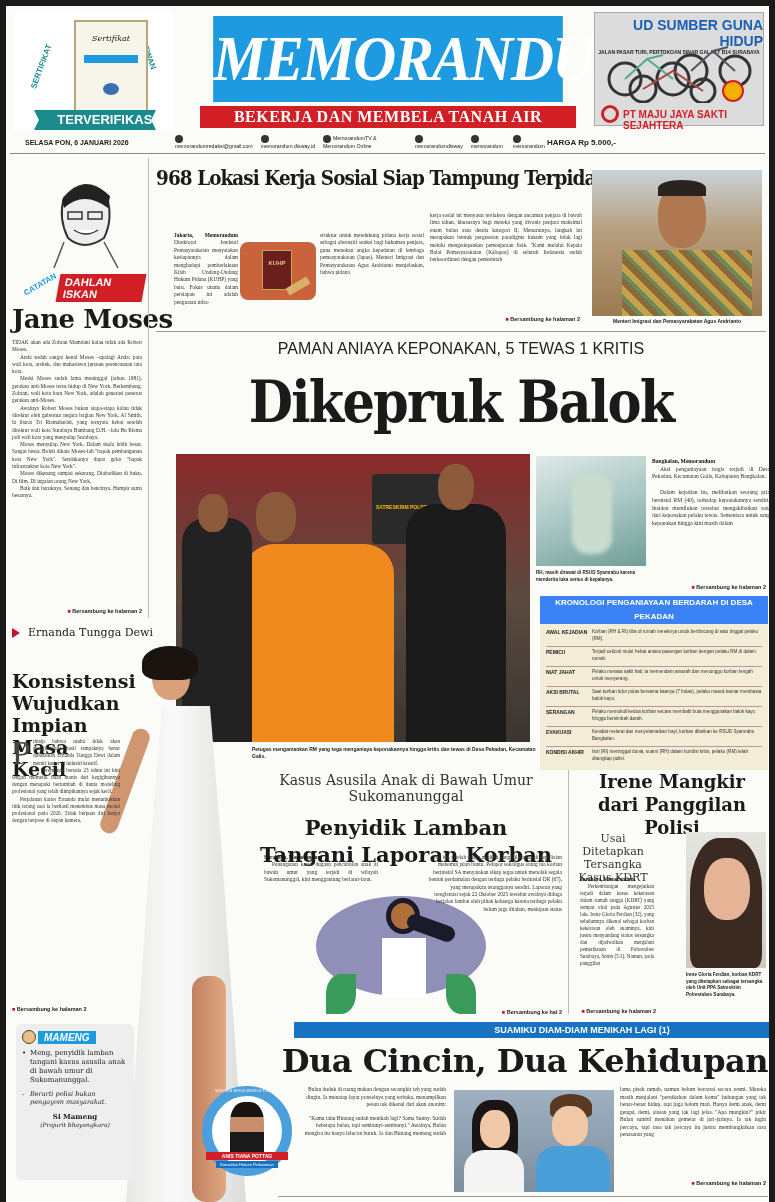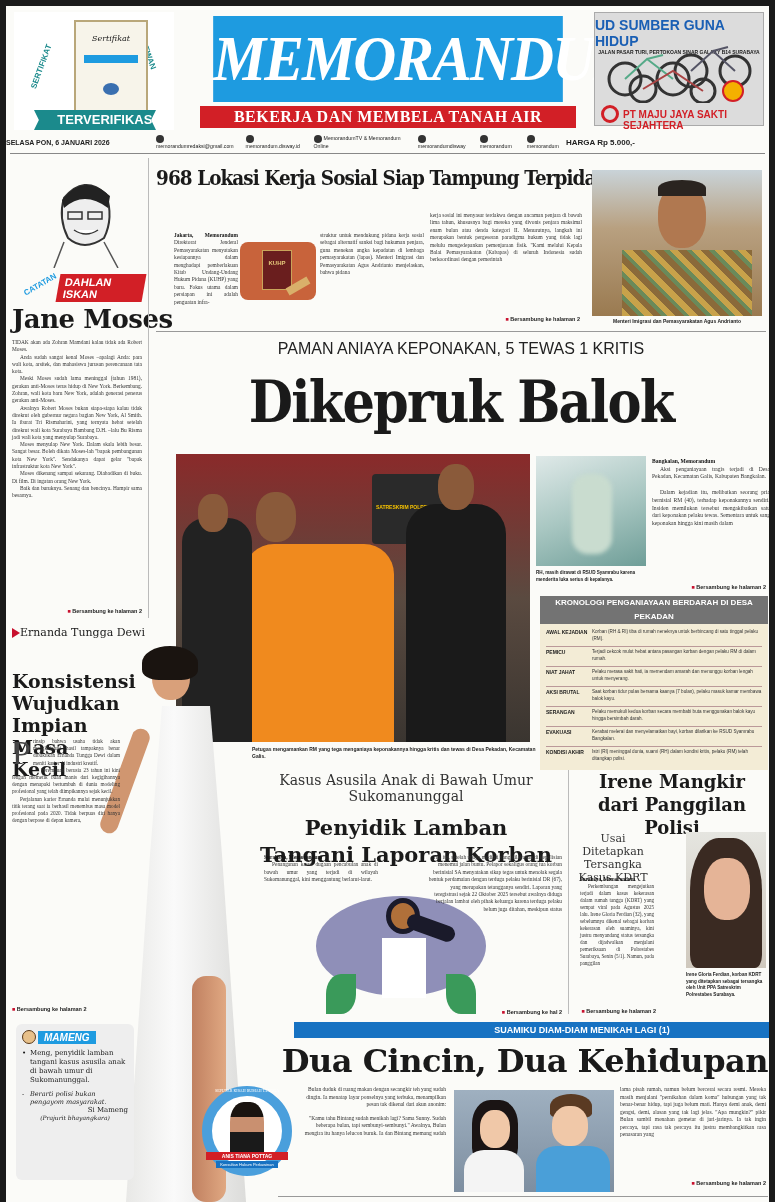--- a/index.html
+++ b/index.html
@@ -13,29 +13,29 @@
 .cont{font-size:5.5px;color:#222;font-family:"Liberation Sans",sans-serif;font-weight:bold;text-align:right}
 .cont:before{content:"■ ";color:#c8102e}
 .hr{position:absolute;height:1px;background:#999}
 .vr{position:absolute;width:1px;background:#bbb}
 
 .logo-box{background:#1e9be0;color:#fff;font-family:"Liberation Serif",serif;font-style:italic;font-weight:bold;text-align:center;font-size:64px;line-height:86px;letter-spacing:-2px;transform:scaleX(0.93)}
 .tagline{background:#d21f26;color:#fff;font-family:"Liberation Serif",serif;font-weight:bold;text-align:center;font-size:16px;line-height:22px;letter-spacing:0.5px}
 .cert{border:1px solid #ccc;background:#fff}
 .ribbon{background:#1b8a8c;color:#fff;font-family:"Liberation Sans",sans-serif;font-weight:bold;text-align:right;font-size:13px;line-height:20px;clip-path:polygon(0 0,100% 0,96% 50%,100% 100%,0 100%,4% 50%)}
 .ad{background:#dcdcdc;border:1px solid #aaa}
-.ad-title{color:#1a5fb4;font-family:"Liberation Sans",sans-serif;font-weight:bold;font-size:14px;text-align:left}
+.ad-title{color:#1a5fb4;font-family:"Liberation Sans",sans-serif;font-weight:bold;font-size:14px;text-align:right}
 .ad-sub{font-size:5px;text-align:center;font-family:"Liberation Sans",sans-serif;font-weight:bold}
 .ad-foot{color:#d21f26;font-family:"Liberation Sans",sans-serif;font-weight:bold;font-size:10px}
 .infobar{font-family:"Liberation Sans",sans-serif;font-size:7px;color:#222}
 .social{display:flex;gap:8px;font-size:5.2px;align-items:center}
 .social span.ic{display:inline-block;width:8px;height:8px;border-radius:50%;background:#333;margin-right:2px;vertical-align:middle}
 .photo{background:linear-gradient(135deg,#777,#aaa)}
 .caption{font-family:"Liberation Sans",sans-serif;font-size:5px;font-weight:bold;color:#222;line-height:6.5px}
-.kron-head{background:#737373;color:#fff;font-family:"Liberation Sans",sans-serif;font-weight:bold;font-size:8px;text-align:center;line-height:14px}
+.kron-head{background:#3b82f6;color:#fff;font-family:"Liberation Sans",sans-serif;font-weight:bold;font-size:8px;text-align:center;line-height:14px}
 .kron-body{background:#f3ecd6;padding:3px 6px}
 .kron-row{display:flex;border-bottom:1px solid #b99;padding:2px 0;min-height:20px}
 .kron-row .k{width:46px;font-family:"Liberation Sans",sans-serif;font-weight:bold;font-size:5px}
 .kron-row .v{flex:1;font-family:"Liberation Sans",sans-serif;font-size:4.6px;line-height:6.8px;color:#333}
 .mameng{background:#eee;border-radius:6px;padding:6px}
 .mameng-head{background:#1e9be0;color:#fff;font-family:"Liberation Sans",sans-serif;font-weight:bold;font-style:italic;font-size:10px;padding:1px 6px;display:inline-block}
 .banner{background:#1772c2;color:#fff;font-family:"Liberation Sans",sans-serif;font-weight:bold;font-size:9px;text-align:center;line-height:16px}
 </style>
 </head>
 <body>
@@ -78,21 +78,21 @@
         </g>
       <g stroke="#a44" stroke-width="2" fill="none">
           <path d="M40 48 L70 30 L100 50"></path>
         </g>
       <circle cx="130" cy="50" r="10" fill="#f4b000" stroke="#d21f26" stroke-width="2"></circle>
     </svg>
     <div class="abs" style="left:6px;top:92px;width:18px;height:18px;border-radius:50%;border:3px solid #d21f26"></div>
     <div class="abs ad-foot" style="left:28px;top:96px">PT MAJU JAYA SAKTI SEJAHTERA</div>
   </div>
 
-  <div class="abs infobar" style="left:0;top:128px;width:629px;height:16px;display:flex;align-items:center;padding:0 0">
+  <div class="abs infobar" style="left:0;top:128px;width:629px;height:16px;display:flex;align-items:center;padding:0 19px">
     <div style="font-weight:bold;width:150px;font-size:7px">SELASA PON, 6 JANUARI 2026</div>
     <div class="social" style="flex:1">
       <div><span class="ic"></span><span>memorandumredaksi@gmail.com</span></div>
       <div><span class="ic"></span><span>memorandum.disway.id</span></div>
       <div><span class="ic"></span><span>MemorandumTV &amp; Memorandum Online</span></div>
       <div><span class="ic"></span><span>memorandumdisway</span></div>
       <div><span class="ic"></span><span>memorandum</span></div>
       <div><span class="ic"></span><span>memorandum</span></div>
     </div>
     <div style="font-weight:bold;font-size:8px">HARGA Rp 5.000,-</div>
@@ -206,21 +206,21 @@
     </div>
   </div>
 
   <div class="abs" style="left:100px;top:640px;width:180px;height:556px">
     <div style="position:absolute;left:46px;top:6px;width:38px;height:48px;border-radius:45%;background:#d9a07a"></div>
     <div style="position:absolute;left:36px;top:0;width:56px;height:34px;border-radius:50% 50% 30% 30%;background:#1a1410"></div>
     <div style="position:absolute;left:20px;top:60px;width:120px;height:496px;background:linear-gradient(90deg,#e8e8e6,#fafafa 40%,#dcdcda);clip-path:polygon(30% 0,70% 0,80% 30%,100% 100%,0 100%,20% 30%)"></div>
     <div style="position:absolute;left:10px;top:80px;width:18px;height:110px;background:#d09670;border-radius:9px;transform:rotate(20deg)"></div>
     <div style="position:absolute;left:86px;top:330px;width:34px;height:226px;background:linear-gradient(90deg,#c08060,#e0a882);border-radius:14px"></div>
   </div>
-  <div class="abs" style="left:6px;top:620px;display:flex;align-items:center;gap:0">
+  <div class="abs" style="left:6px;top:620px;display:flex;align-items:center;gap:8px">
     <span style="display:inline-block;width:0;height:0;border-left:8px solid #c8102e;border-top:5px solid transparent;border-bottom:5px solid transparent"></span>
     <span class="serif" style="font-size:11px">Ernanda Tungga Dewi</span>
   </div>
   <div class="abs serif" style="left:6px;top:664px;width:112px;font-size:19px;font-weight:bold;line-height:22px">Konsistensi Wujudkan Impian Masa Kecil</div>
   <div class="abs body-txt" style="left:6px;top:732px;width:108px;font-size:5.2px;line-height:7.2px">
     <span style="float:left;font-size:34px;line-height:30px;margin-right:2px;color:#444;font-family:'Liberation Serif',serif">P</span>
     <span>rinsip bahwa usaha tidak akan mengkhianati hasil tampaknya benar dibuktikan Ernanda Tungga Dewi dalam meniti karier di industri kreatif.</span>
     <p style="text-indent:8px">Perempuan berusia 23 tahun ini kini tengah memetik buah manis dari kegigihannya dengan menapaki bertumbuh di dunia modeling profesional yang telah diimpikannya sejak kecil.</p>
     <p style="text-indent:8px">Perjalanan karier Ernanda mulai menunjukkan titik terang saat ia berhasil menembus masa model profesional pada 2020. Tidak berpuas diri hanya dengan berpose di depan kamera,</p>
   </div>
@@ -230,21 +230,21 @@
     <div style="display:flex;align-items:center;gap:2px">
       <span style="display:inline-block;width:14px;height:14px;border-radius:50%;background:#e7c08a;border:1px solid #5a3a1a"></span>
       <span class="mameng-head">MAMENG</span>
     </div>
     <div class="serif" style="font-size:7px;line-height:9px;margin-top:5px;padding-left:8px;position:relative">
       <span style="position:absolute;left:0">•</span><span>Meng, penyidik lamban tangani kasus asusila anak di bawah umur di Sukomanunggal.</span>
     </div>
     <div class="serif" style="font-size:6.5px;line-height:8px;margin-top:5px;padding-left:8px;font-style:italic;position:relative">
       <span style="position:absolute;left:0">-</span><span>Berarti polisi bukan pengayom masyarakat.</span>
     </div>
-    <div class="serif" style="font-size:7px;font-weight:normal;text-align:right;">Si Mameng</div>
+    <div class="serif" style="font-size:7px;font-weight:bold;text-align:center;margin-top:6px">Si Mameng</div>
     <div class="serif" style="font-size:6px;font-style:italic;text-align:center">(Prajurit bhayangkara)</div>
   </div>
 
   <div class="abs" style="left:196px;top:1080px;width:90px;height:92px">
     <div style="position:absolute;left:0;top:0;width:90px;height:90px;border-radius:50%;border:10px solid #4a9fdc;background:#fff"></div>
     <div style="position:absolute;left:8px;top:2px;width:74px;text-align:center;font-size:4px;color:#fff;font-family:'Liberation Serif',serif">SEPUTAR KISAH RUMAH TANGGA</div>
     <div style="position:absolute;left:28px;top:16px;width:34px;height:50px;border-radius:40% 40% 0 0;background:linear-gradient(180deg,#1a1410 0 30%,#c99070 30% 60%,#1a1a1a 60%)"></div>
     <div style="position:absolute;left:4px;top:66px;width:82px;background:#d21f26;color:#fff;font-size:5px;font-family:'Liberation Sans',sans-serif;font-weight:bold;text-align:center;line-height:8px">ANIS TIANA POTTAG</div>
     <div style="position:absolute;left:14px;top:75px;width:62px;background:#1772c2;color:#fff;font-size:4px;font-family:'Liberation Sans',sans-serif;text-align:center;line-height:5px;padding:1px">Konsultan Hukum Perkawinan</div>
   </div>

